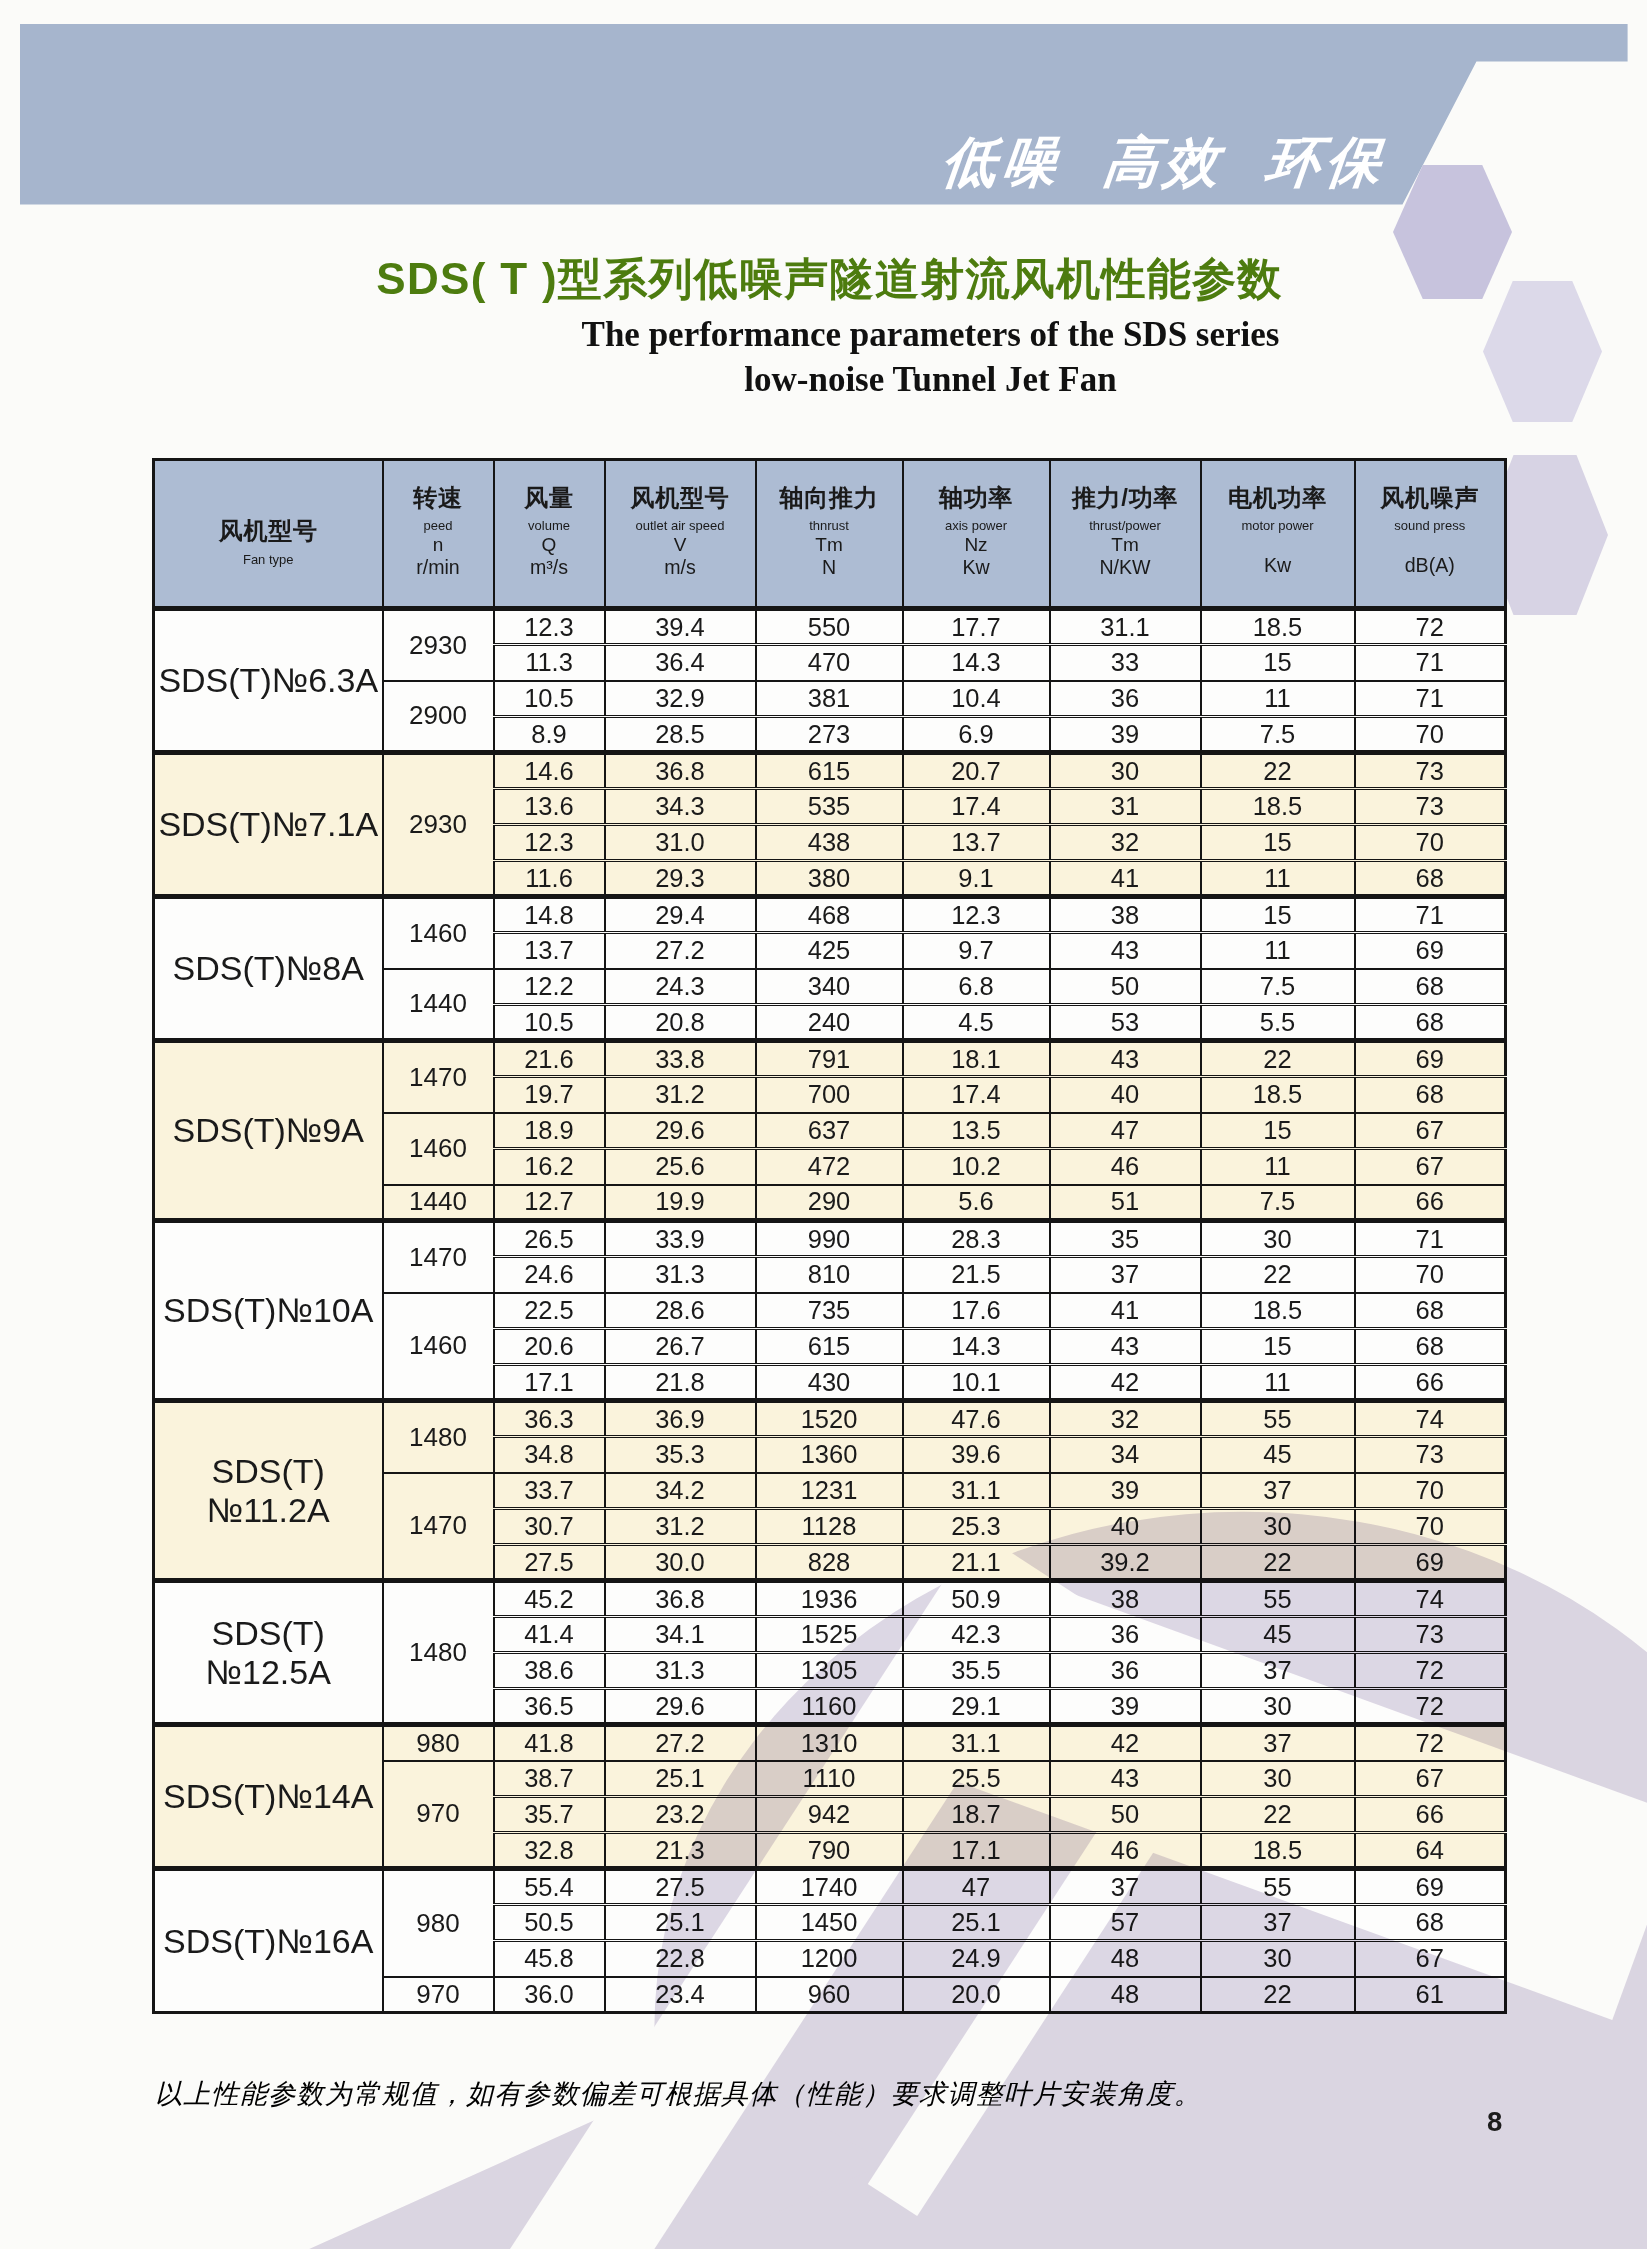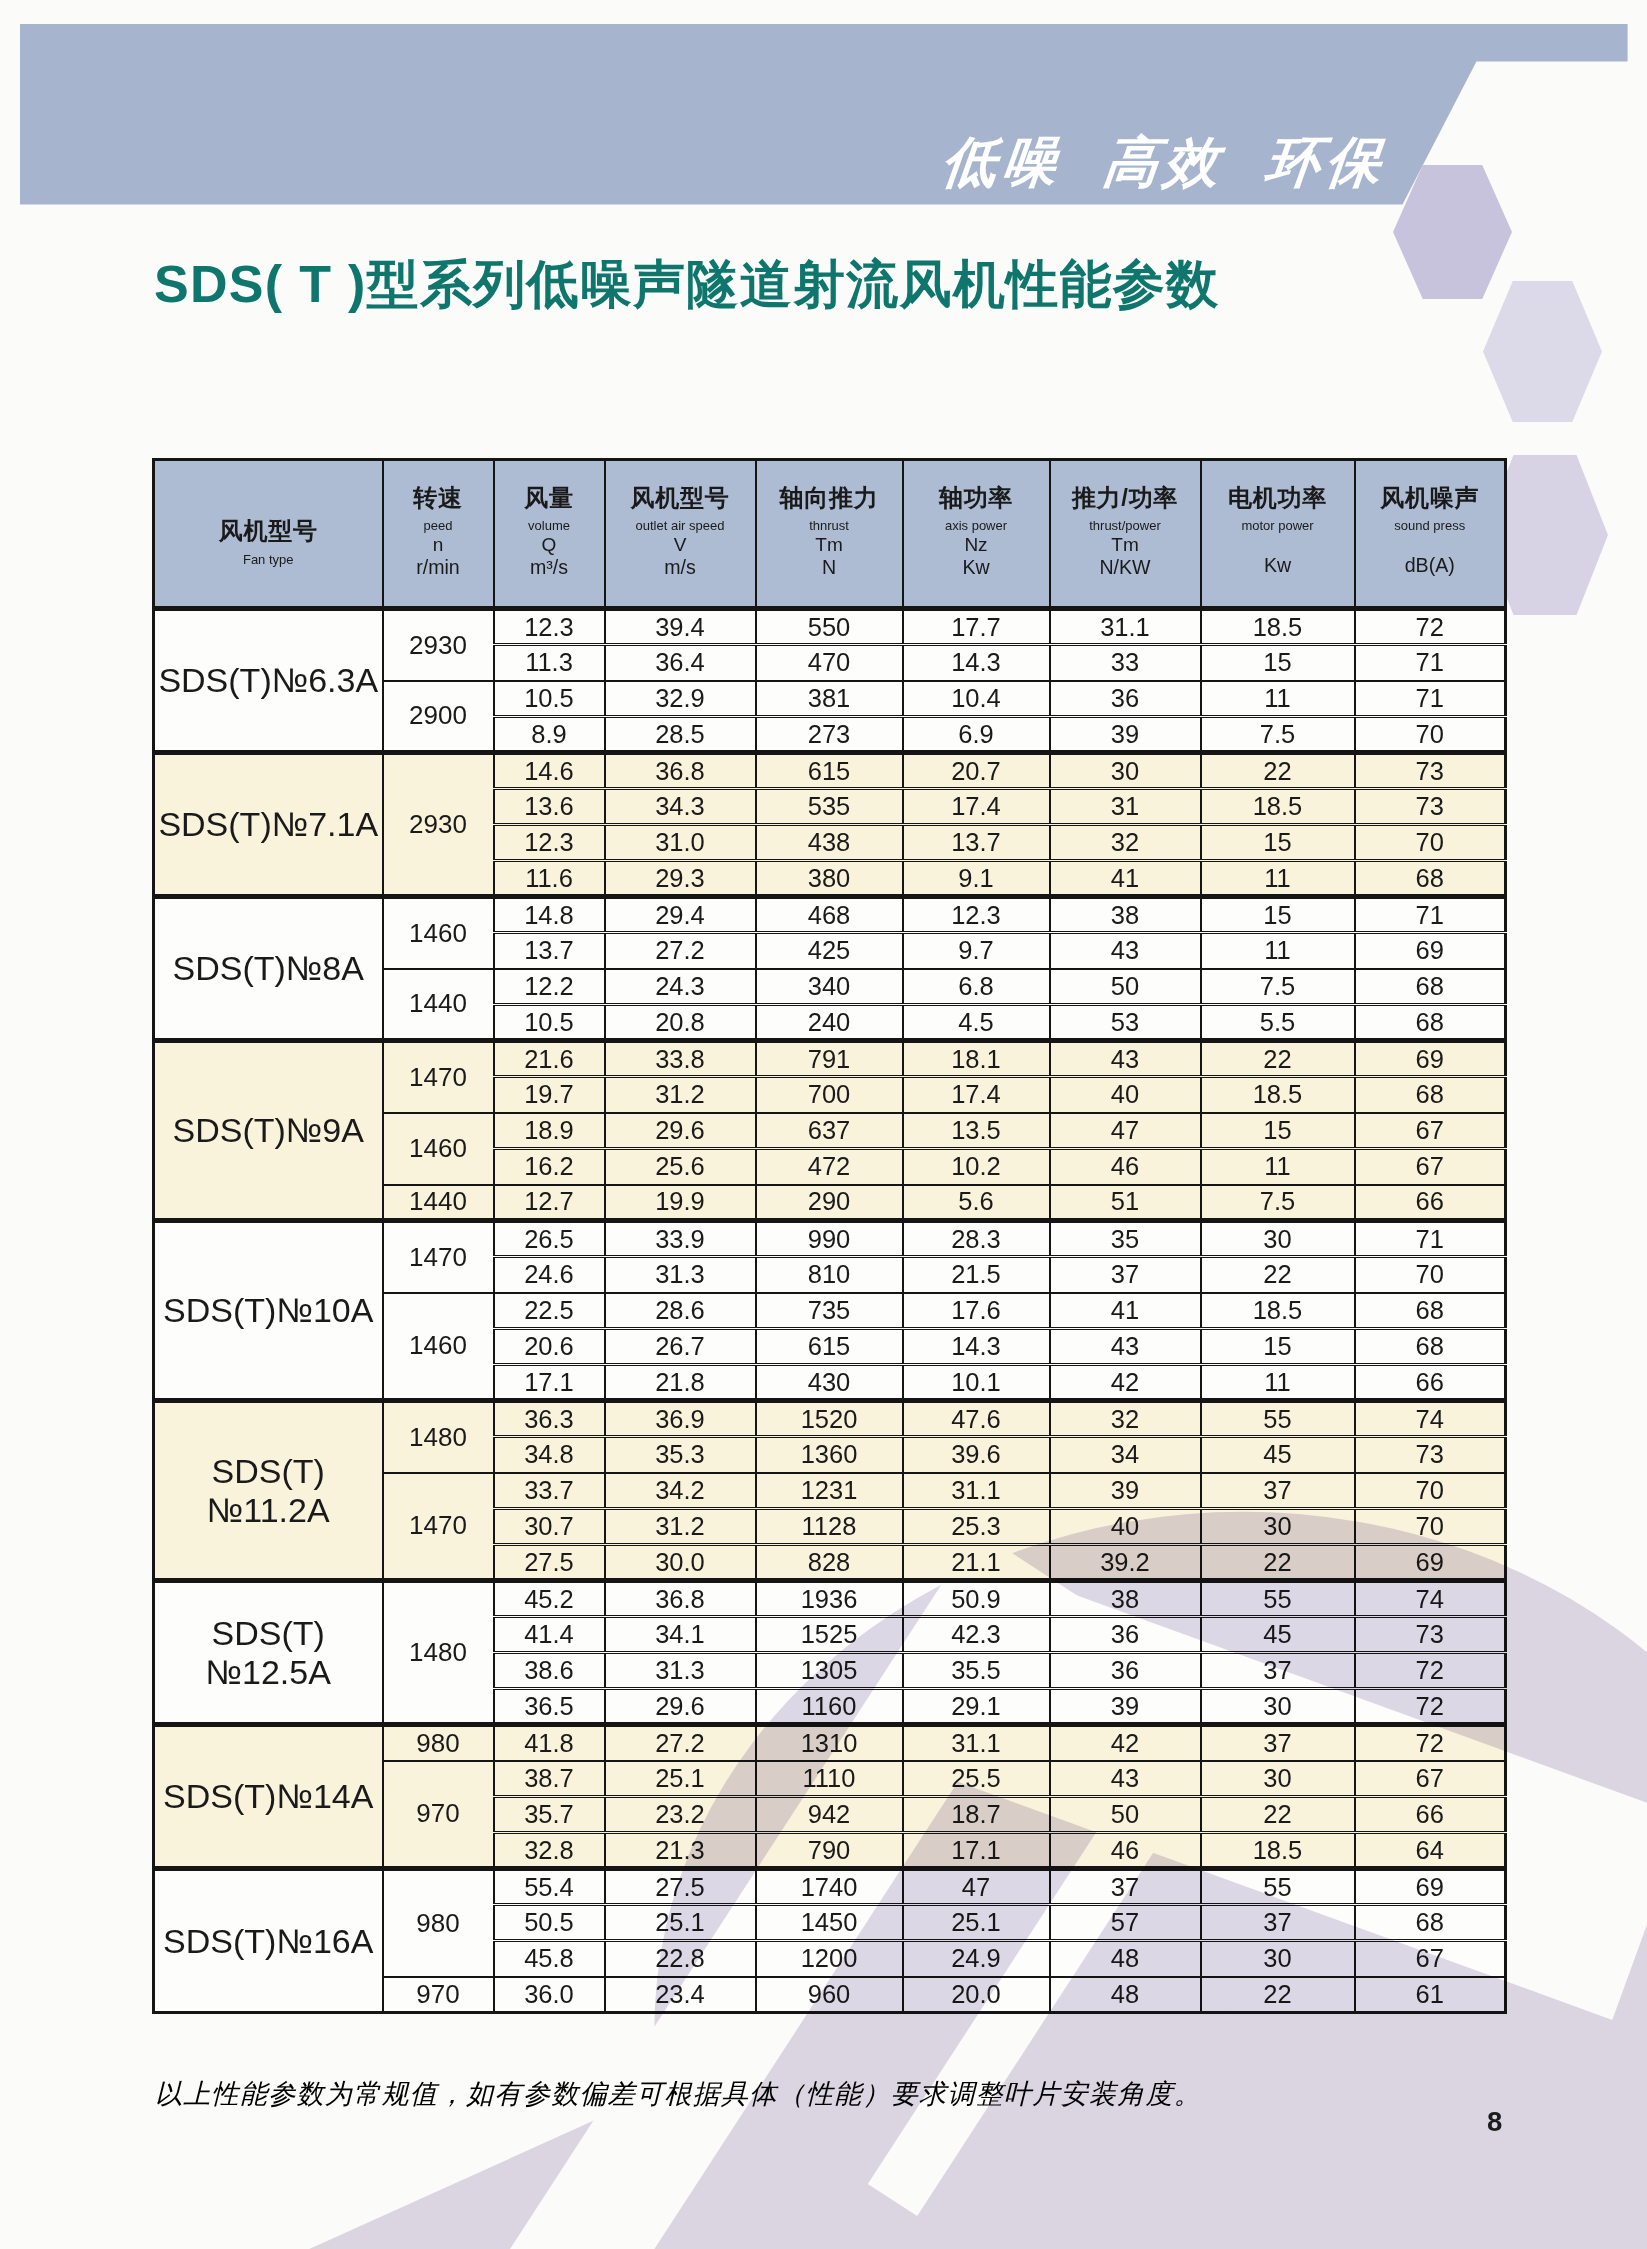--- a/index.html
+++ b/index.html
@@ -24,22 +24,22 @@
     font-size:55px; color:#ffffff; letter-spacing:5.2px; word-spacing:17px;
     transform:skewX(-6deg); white-space:nowrap;
   }
   
   .hex { position:absolute; clip-path:polygon(25% 0%, 75% 0%, 100% 50%, 75% 100%, 25% 100%, 0% 50%); }
   .hex1 { left:1393px; top:165px; width:119px; height:134px; background:var(--hex1); }
   .hex2 { left:1483px; top:281px; width:119px; height:141px; background:var(--hex2); }
   .hex3 { left:1482px; top:455px; width:126px; height:160px; background:var(--hex3); }
   
   .title-zh {
-    position:absolute; left:154px; top:250px; width:1351px; text-align:left;
-    font-size:52px; font-weight:bold; letter-spacing:1.3px; color:#0f766e;
+    position:absolute; left:154px; top:250px; width:1351px; text-align:center;
+    font-size:44px; font-weight:bold; letter-spacing:1.3px; color:#4d7c0f;
   }
   .title-en {
     position:absolute; left:255px; top:313px; width:1351px; text-align:center;
     font-family:"Liberation Serif", serif; font-weight:bold;
     font-size:35px; line-height:1.28; color:#111;
   }
   
   table.fan-table {
     position:absolute; left:152px; top:458px;
     border-collapse:collapse; table-layout:fixed;
@@ -83,20 +83,24 @@
 <div class="page">
 
   <div class="banner"></div>
   <div class="slogan">低噪 高效 环保</div>
 
   <div class="hex hex1"></div>
   <div class="hex hex2"></div>
   <div class="hex hex3"></div>
 
   <div class="title-zh">SDS( T )型系列低噪声隧道射流风机性能参数</div>
+  <div class="title-en">
+    <div>The performance parameters of the SDS series</div>
+    <div>low-noise Tunnel Jet Fan</div>
+  </div>
 
   <table class="fan-table">
     <colgroup>
       <col style="width:229px">
         <col style="width:111px">
         <col style="width:111px">
       <col style="width:151px">
         <col style="width:147px">
         <col style="width:147px">
       <col style="width:151px">

